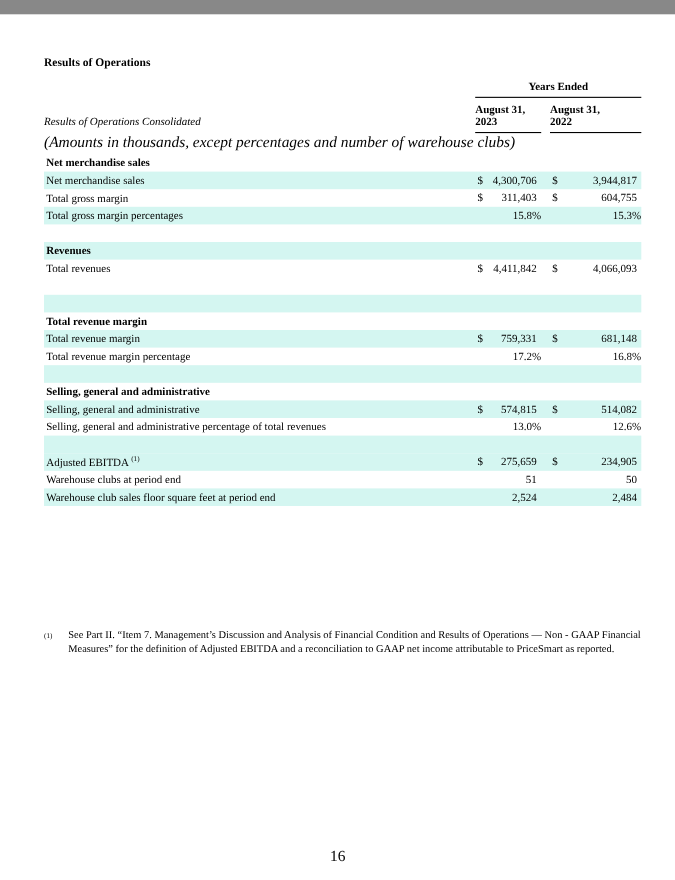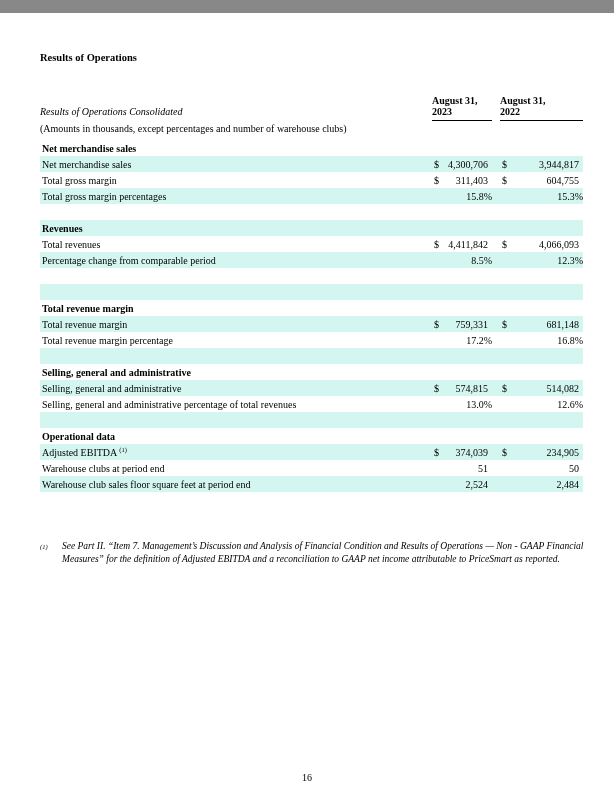--- a/index.html
+++ b/index.html
@@ -28,58 +28,60 @@
     border-bottom:1px solid #000; padding-bottom:3px;
   }
   .colhead.c2023 { left:432px; width:60px; }
   .colhead.c2022 { left:500px; width:83px; }
   .subtitle {
     position:absolute; left:40px; top:93px;
     font-size:10px; font-weight:normal; font-style:italic;
   }
   .amounts-note {
     position:absolute; left:40px; top:110px;
-    font-size:10px;
+    font-size:14px;
+    font-style:italic;
   }
   .tbody {
     position:absolute; left:40px; top:127px; width:543px;
   }
   .trow {
     display:flex; height:16px; align-items:center;
     font-size:10px; white-space:nowrap;
   }
   .trow.shaded { background:#d4f6f1; }
   .trow .label { flex:1; padding-left:2px; overflow:hidden; }
   .trow.section .lbl-text { font-weight:bold; }
   .lbl-sup { font-size:6.5px; vertical-align:super; margin-left:2px; }
   .c1, .c2 { display:flex; align-self:stretch; align-items:center; }
   .c1 { width:60px; }
   .c2 { width:83px; }
   .colgap { width:8px; align-self:stretch; }
   .cur { padding-left:2px; }
   .val { margin-left:auto; padding-right:4px; }
   .trow.pct .val { padding-right:0; }
   .footnote {
-    position:absolute; left:40px; top:527px; width:545px;
-    display:flex; font-size:9.5px; line-height:12.5px;font-style:italic;
+    position:absolute; left:40px; top:559px; width:545px;
+    display:flex; font-size:9.5px; line-height:12.5px;
   }
   .fn-marker { width:22px; font-size:6.5px; padding-top:1px; flex:none; }
   .fn-text { flex:1; }
   .page-num {
     position:absolute; left:0; top:759px; width:614px;
-    text-align:center; font-size:10px;
+    text-align:center; font-size:14px;
   }
 </style>
 </head>
 <body>
 
 <div class="page">
 
   <div class="doc-title">Results of Operations</div>
 
+  <div class="years-ended">Years Ended</div>
 
   <div class="colhead c2023">
     <div>August 31,</div>
     <div>2023</div>
   </div>
   <div class="colhead c2022">
     <div>August 31,</div>
     <div>2022</div>
   </div>
 
@@ -164,32 +166,20 @@
     <span class="c1">
           <span class="cur">$</span>
           <span class="val">4,411,842</span>
         </span>
     <span class="colgap"></span>
     <span class="c2">
           <span class="cur">$</span>
           <span class="val">4,066,093</span>
         </span>
   </div>
-      <div class="trow shaded data pct">
-    <span class="label"><span class="lbl-text">Percentage change from comparable period</span><sup class="lbl-sup"></sup></span>
-    <span class="c1">
-          <span class="cur"></span>
-          <span class="val">8.5%</span>
-        </span>
-    <span class="colgap"></span>
-    <span class="c2">
-          <span class="cur"></span>
-          <span class="val">12.3%</span>
-        </span>
-  </div>
       <div class="trow plain blank">
     <span class="label"><span class="lbl-text"></span><sup class="lbl-sup"></sup></span>
     <span class="c1">
           <span class="cur"></span>
           <span class="val"></span>
         </span>
     <span class="colgap"></span>
     <span class="c2">
           <span class="cur"></span>
           <span class="val"></span>
@@ -296,37 +286,25 @@
     <span class="c1">
           <span class="cur"></span>
           <span class="val"></span>
         </span>
     <span class="colgap"></span>
     <span class="c2">
           <span class="cur"></span>
           <span class="val"></span>
         </span>
   </div>
-      <div class="trow plain section">
-    <span class="label"><span class="lbl-text">Operational data</span><sup class="lbl-sup"></sup></span>
-    <span class="c1">
-          <span class="cur"></span>
-          <span class="val"></span>
-        </span>
-    <span class="colgap"></span>
-    <span class="c2">
-          <span class="cur"></span>
-          <span class="val"></span>
-        </span>
-  </div>
       <div class="trow shaded data">
     <span class="label"><span class="lbl-text">Adjusted EBITDA</span><sup class="lbl-sup">(1)</sup></span>
     <span class="c1">
           <span class="cur">$</span>
-          <span class="val">374,039</span>
+          <span class="val">275,659</span>
         </span>
     <span class="colgap"></span>
     <span class="c2">
           <span class="cur">$</span>
           <span class="val">234,905</span>
         </span>
   </div>
       <div class="trow plain data">
     <span class="label"><span class="lbl-text">Warehouse clubs at period end</span><sup class="lbl-sup"></sup></span>
     <span class="c1">

